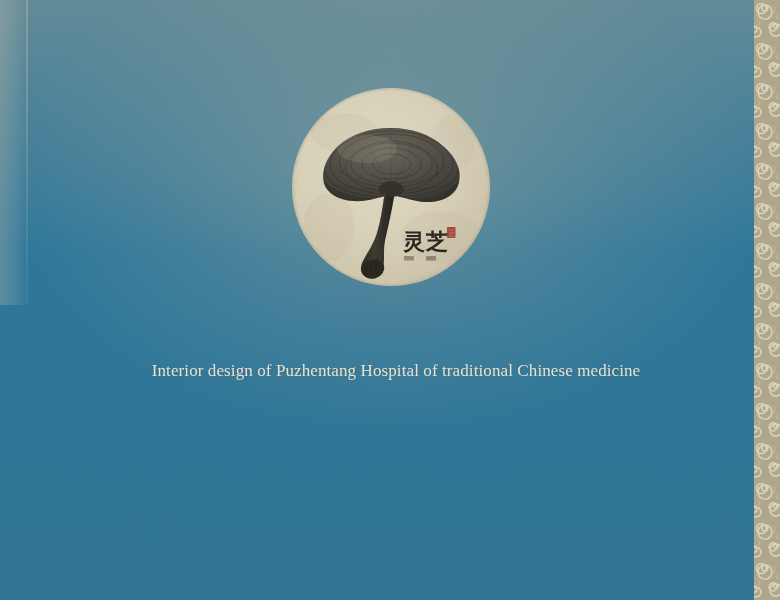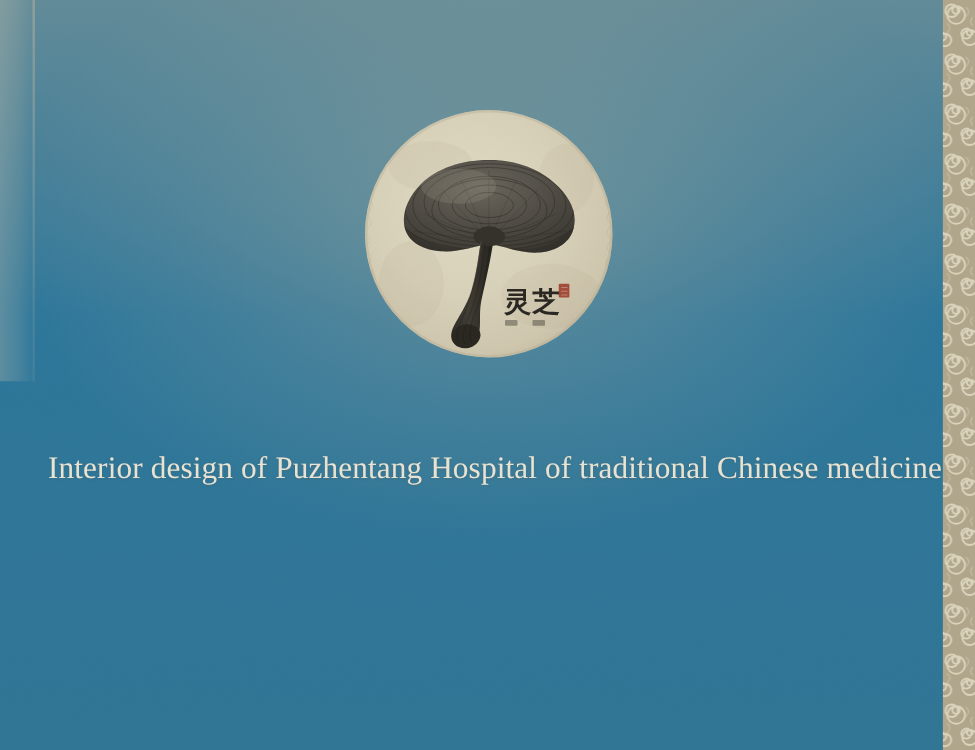--- a/index.html
+++ b/index.html
@@ -84,21 +84,21 @@
     font-weight: 700;
     letter-spacing: 2px;
     line-height: 1.18;
     color: #f3f0e6;
     text-shadow: 0 1px 2px rgba(90,82,62,0.30);
     white-space: nowrap;
   }
   .title-en {
     margin-top: 9px;
     font-family: "Liberation Serif", "DejaVu Serif", serif;
-    font-size: 25px;
+    font-size: 17px;
     font-weight: 400;
     letter-spacing: 0.1px;
     color: #e9e4d3;
     text-shadow: 0 1px 2px rgba(90,82,62,0.22);
     white-space: nowrap;
     margin-left: 12px;
   }
 
   
   .grain {

